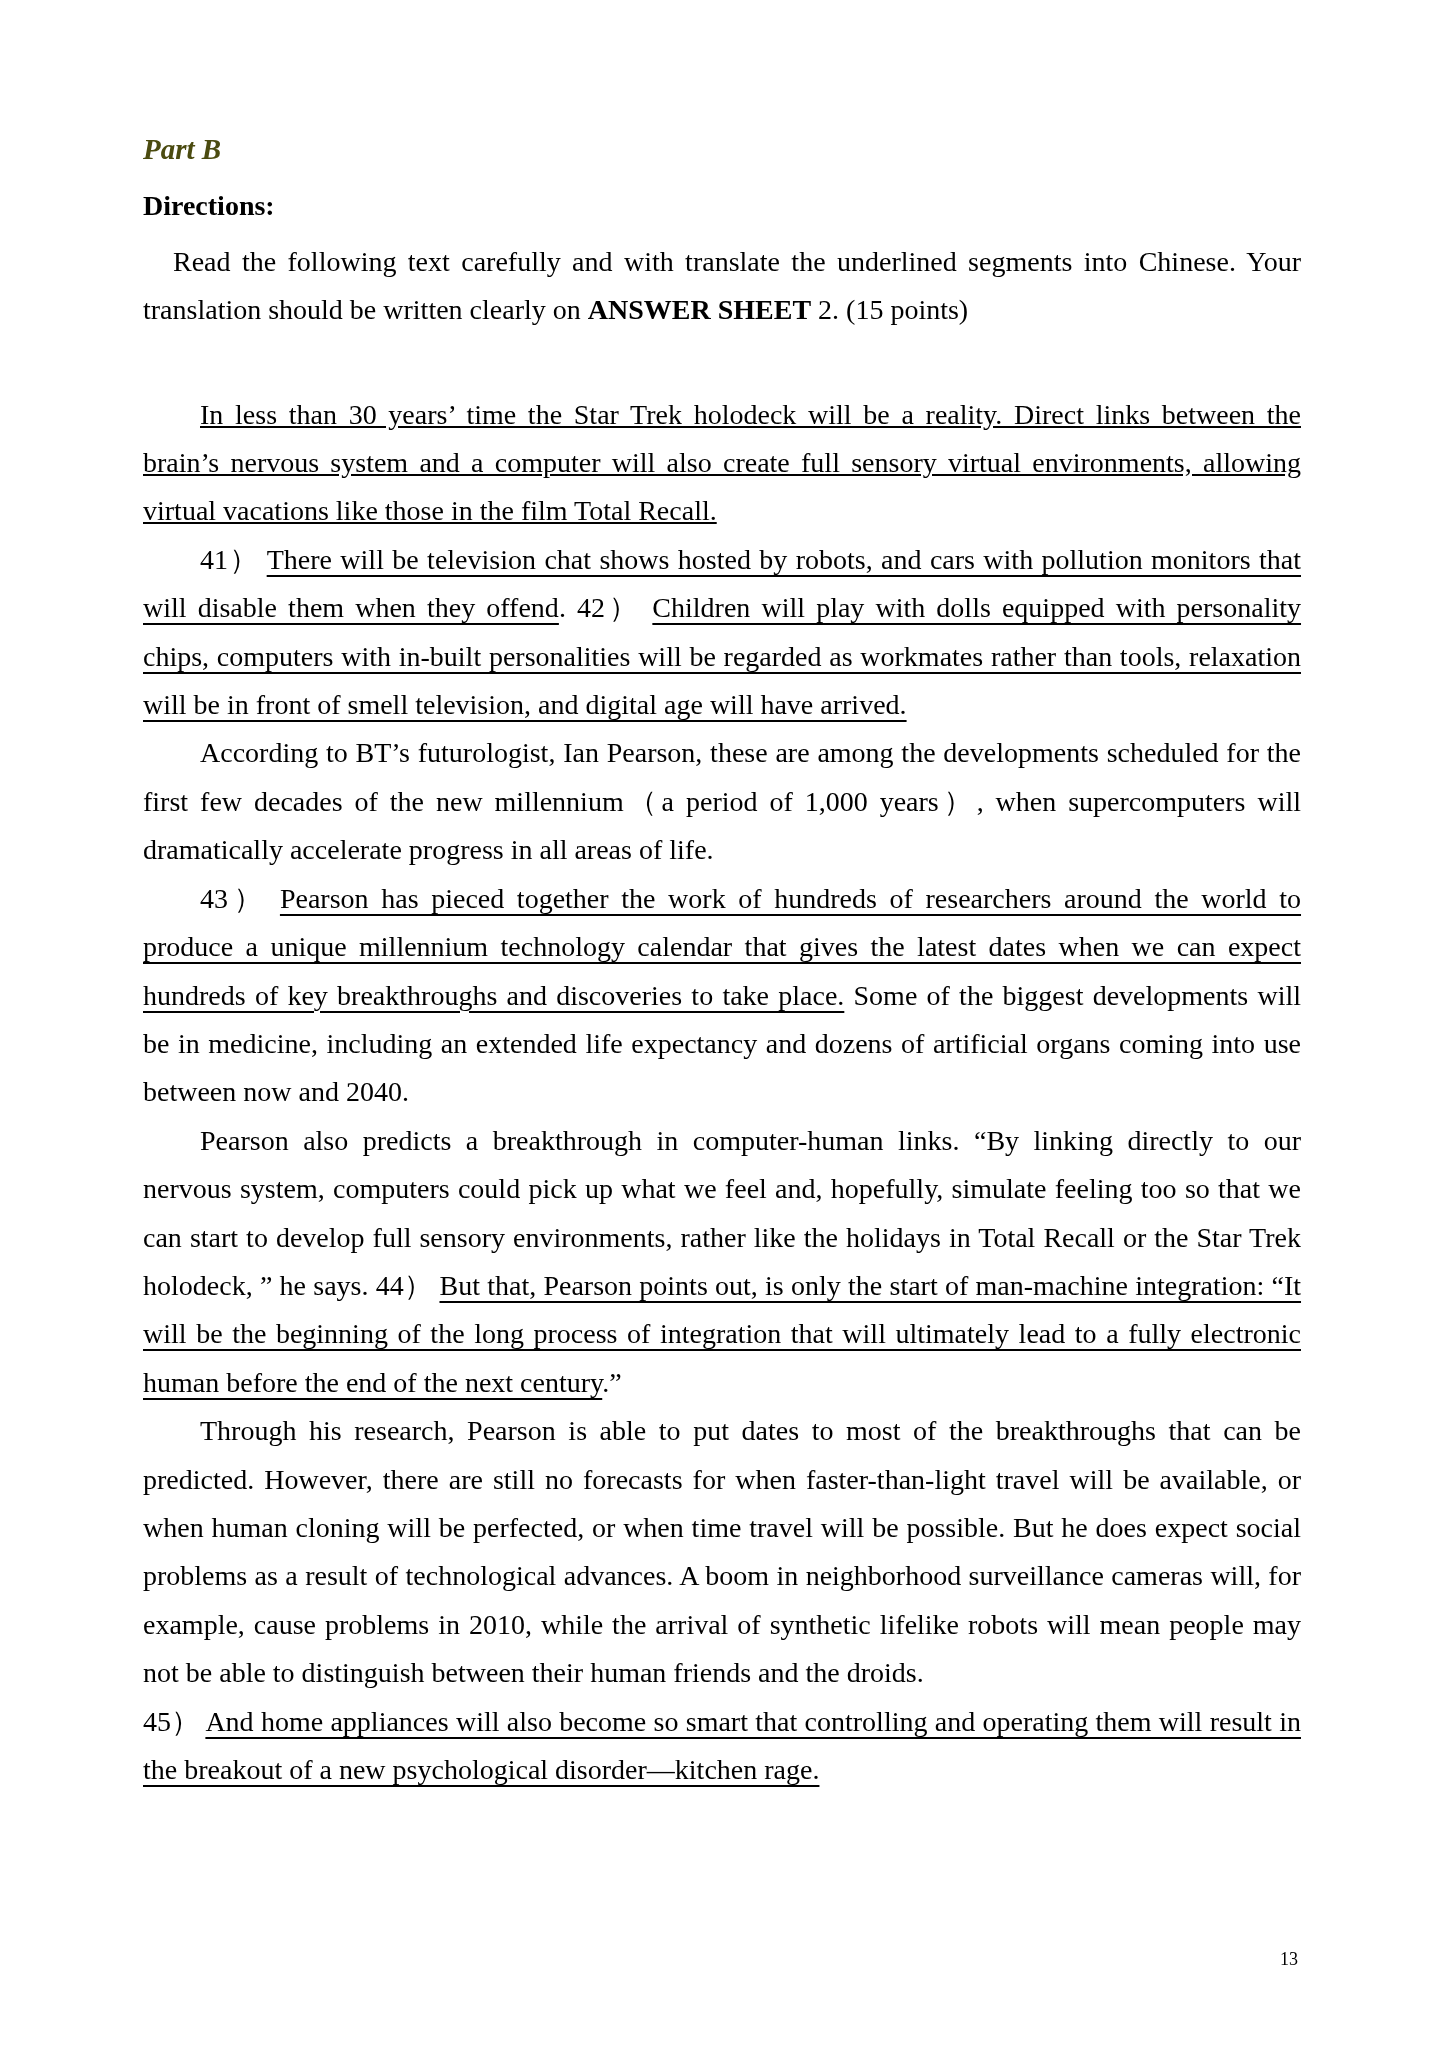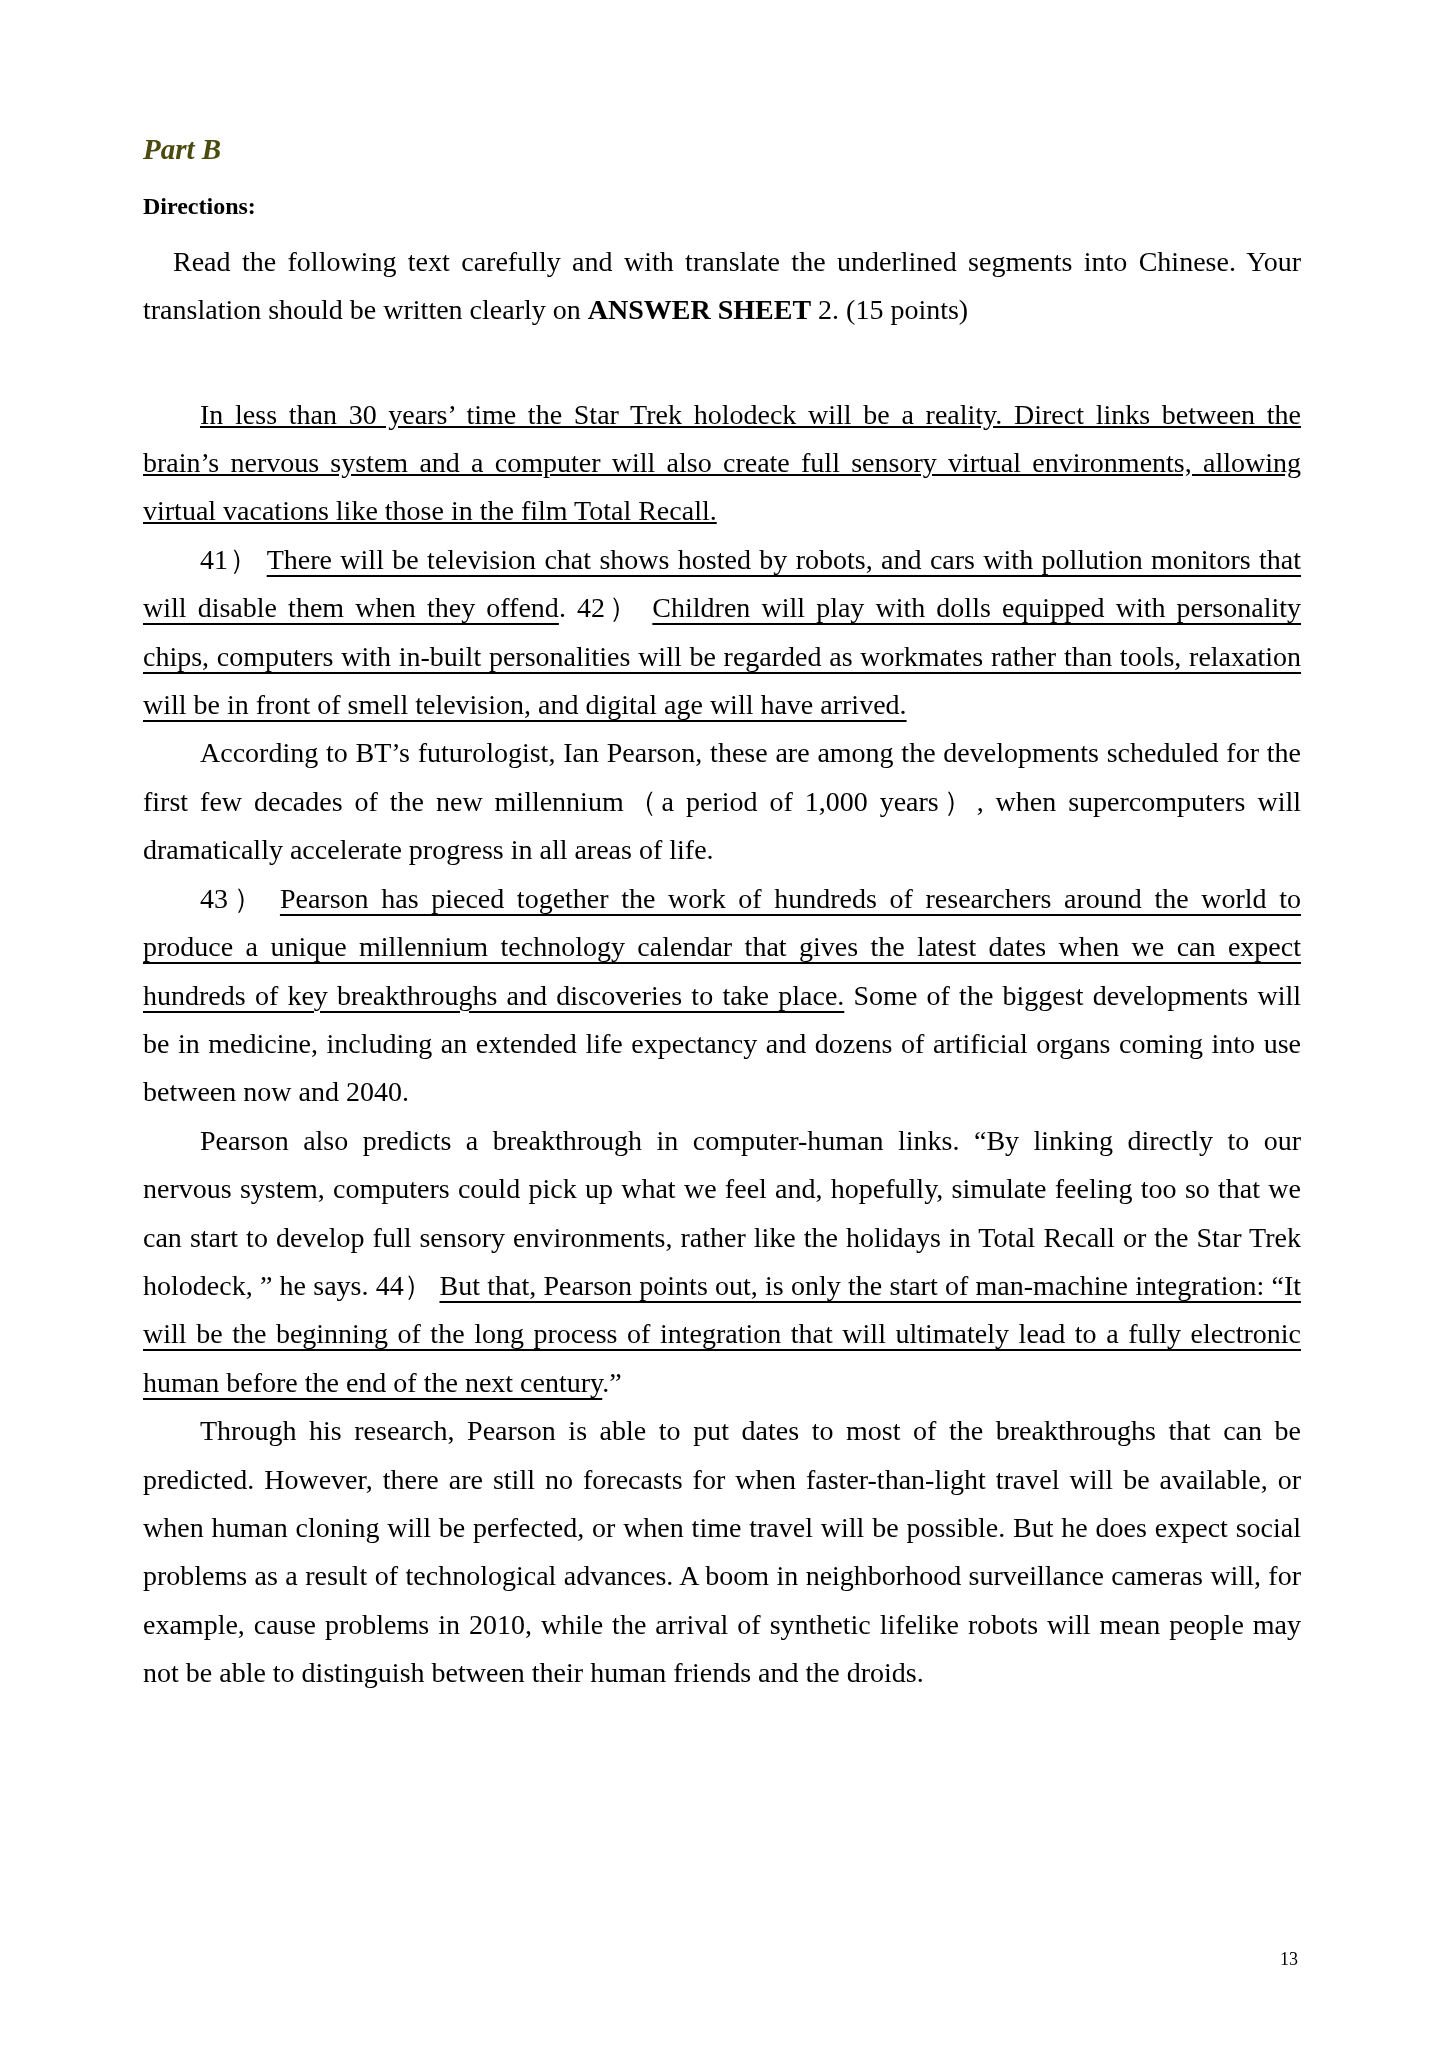--- a/index.html
+++ b/index.html
@@ -25,21 +25,21 @@
     font-size: 28px;
     line-height: 48.4px;
   }
   .part {
     font-size: 29px;
     font-weight: bold;
     margin: 0 0 9px 0;
     line-height: 48.4px;
   }
   .dir-label {
-    font-size: 24px;
+    font-size: 28px;
     font-weight: bold;
     margin: 0 0 7px 0;
     line-height: 48.4px;
   }
   .para {
     margin: 0;
     text-align: justify;
   }
   .para.space-before { margin-top: 56px; text-decoration: underline; }
   .indent-normal { text-indent: 57px; }
@@ -66,15 +66,16 @@
   <h2 class="part" style="color: rgb(75, 75, 16); font-style: italic;">Part B</h2>
   <h3 class="dir-label">Directions:</h3>
   <div>
       <p class="para indent-small"><span>Read the following text carefully and with translate the underlined segments into Chinese. Your translation should be written clearly on </span><span class="bold">ANSWER SHEET</span><span> 2. (15 points)</span></p>
       <p class="para indent-normal space-before"><span>In less than 30 years’ time the Star Trek holodeck will be a reality. Direct links between the brain’s nervous system and a computer will also create full sensory virtual environments, allowing virtual vacations like those in the film Total Recall.</span></p>
       <p class="para indent-normal"><span>41） </span><span class="underline">There will be television chat shows hosted by robots, and cars with pollution monitors that will disable them when they offend</span><span>. 42） </span><span class="underline">Children will play with dolls equipped with personality chips, computers with in-built personalities will be regarded as workmates rather than tools, relaxation will be in front of smell television, and digital age will have arrived. </span></p>
       <p class="para indent-normal"><span>According to BT’s futurologist, Ian Pearson, these are among the developments scheduled for the first few decades of the new millennium（a period of 1,000 years）, when supercomputers will dramatically accelerate progress in all areas of life.</span></p>
       <p class="para indent-normal"><span>43） </span><span class="underline">Pearson has pieced together the work of hundreds of researchers around the world to produce a unique millennium technology calendar that gives the latest dates when we can expect hundreds of key breakthroughs and discoveries to take place.</span><span> Some of the biggest developments will be in medicine, including an extended life expectancy and dozens of artificial organs coming into use between now and 2040.</span></p>
       <p class="para indent-normal"><span>Pearson also predicts a breakthrough in computer-human links. “By linking directly to our nervous system, computers could pick up what we feel and, hopefully, simulate feeling too so that we can start to develop full sensory environments, rather like the holidays in Total Recall or the Star Trek holodeck, ” he says. 44） </span><span class="underline">But that, Pearson points out, is only the start of man-machine integration: “It will be the beginning of the long process of integration that will ultimately lead to a fully electronic human before the end of the next century</span><span>.”</span></p>
       <p class="para indent-normal"><span>Through his research, Pearson is able to put dates to most of the breakthroughs that can be predicted. However, there are still no forecasts for when faster-than-light travel will be available, or when human cloning will be perfected, or when time travel will be possible. But he does expect social problems as a result of technological advances. A boom in neighborhood surveillance cameras will, for example, cause problems in 2010, while the arrival of synthetic lifelike robots will mean people may not be able to distinguish between their human friends and the droids.</span></p>
+      <p class="para indent-none"><span>45） </span><span class="underline">And home appliances will also become so smart that controlling and operating them will result in the breakout of a new psychological disorder—kitchen rage.</span></p>
     </div>
   <div class="page-number">13</div>
 </div>
 
 </body></html>

